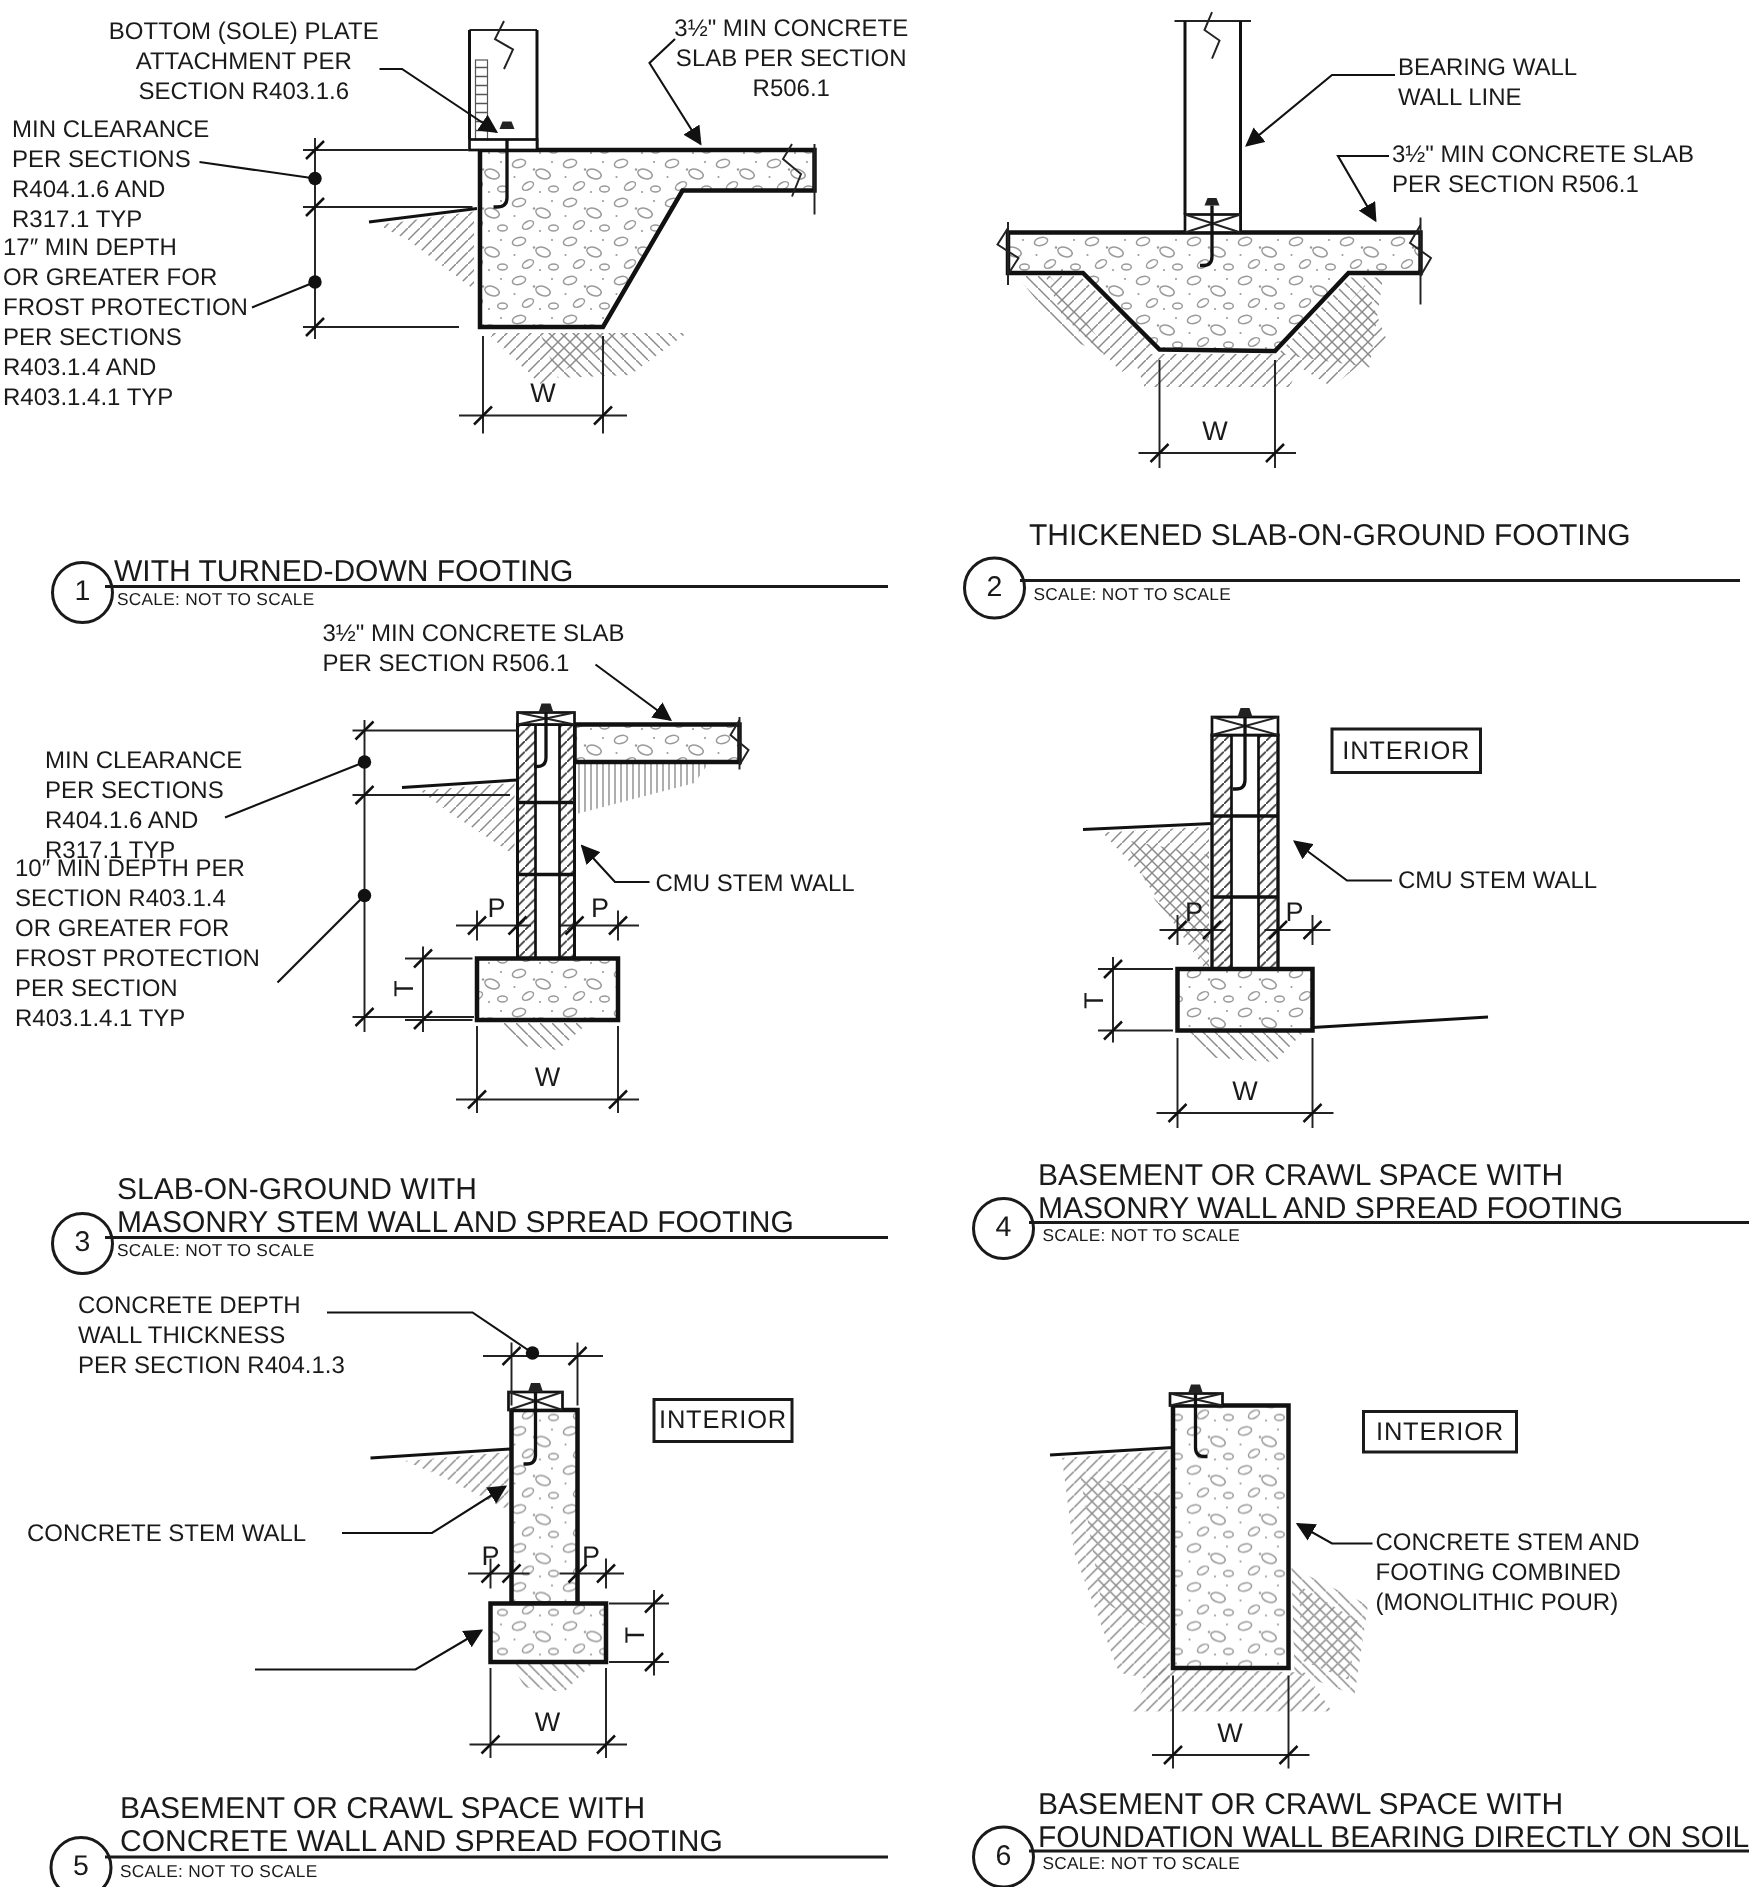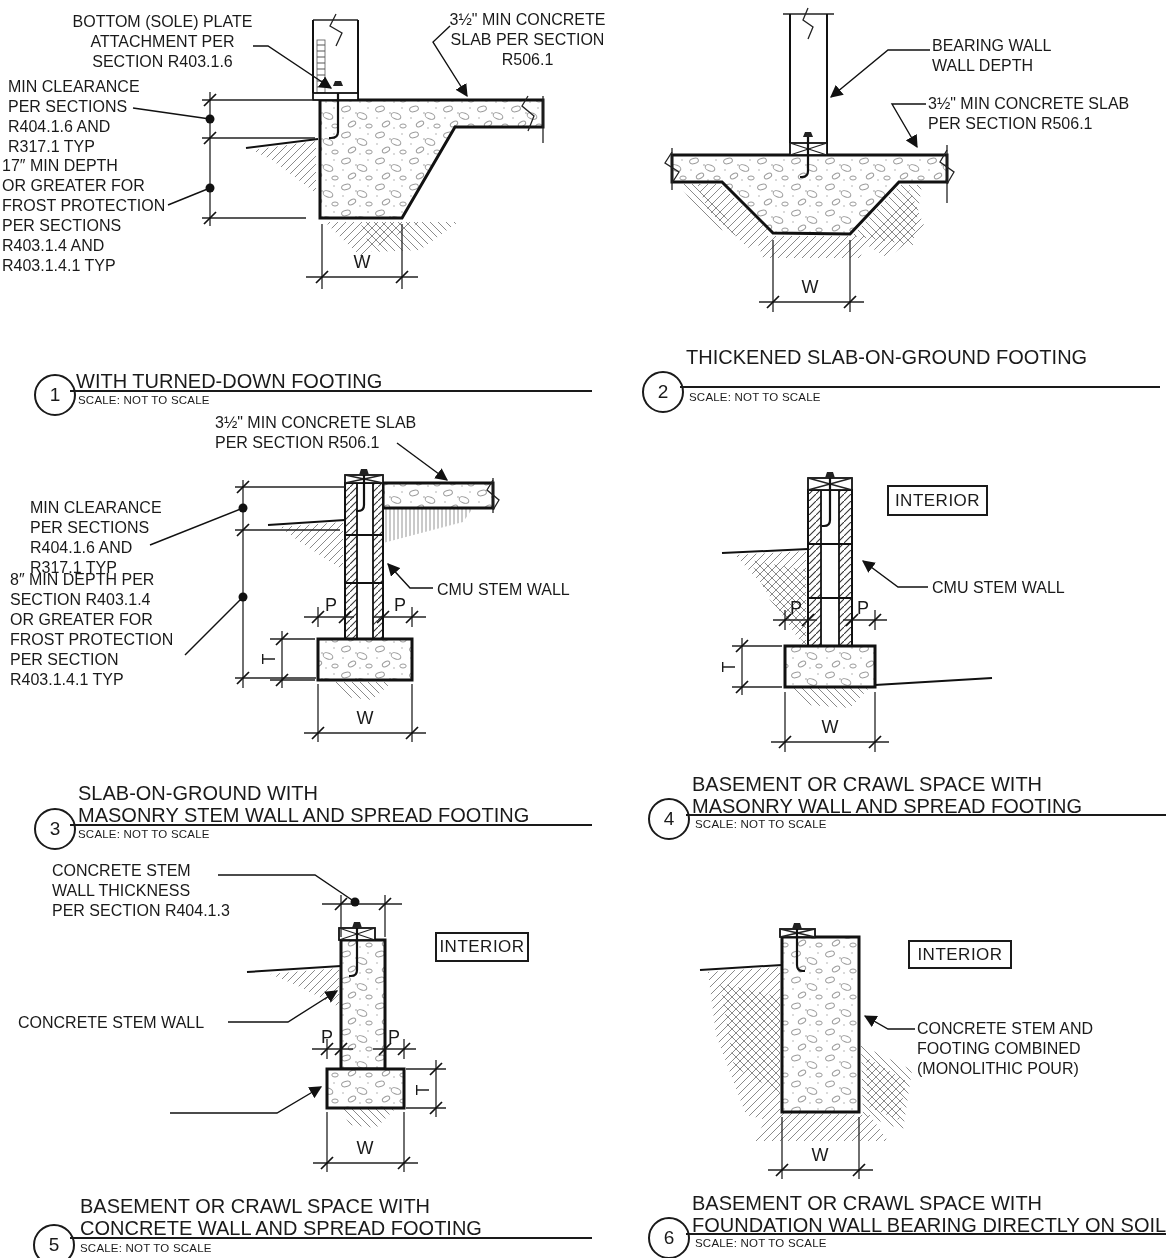--- a/index.html
+++ b/index.html
@@ -169,21 +169,21 @@
     <polyline class="ldr" points="310,50 268,50 211,97"></polyline>
     <polyline class="ldr" points="306,104 272,104 297,147"></polyline>
 
     <line class="thin" x1="153" y1="240" x2="153" y2="312"></line>
     <line class="thin" x1="230" y1="240" x2="230" y2="312"></line>
     <line class="thin" x1="139" y1="302" x2="244" y2="302"></line>
     <line class="tick" x1="147" y1="308" x2="159" y2="296"></line>
     <line class="tick" x1="224" y1="308" x2="236" y2="296"></line>
   </svg>
   <div class="lbl" style="left:312px;top:36px;width:160px">BEARING WALL
-WALL DEPTH</div>
+WALL LINE</div>
   <div class="lbl" style="left:308px;top:94px;width:230px">3½" MIN CONCRETE SLAB
 PER SECTION R506.1</div>
   <div class="dimtext" style="left:168px;top:277px">W</div>
   <div class="badge" style="left:22px;top:371px">2</div>
   <div class="ttl" style="left:66px;top:346px">THICKENED SLAB-ON-GROUND FOOTING</div>
   <div class="rule" style="left:60px;top:386px;width:480px"></div>
   <div class="scl" style="left:69px;top:391px">SCALE: NOT TO SCALE</div>
 </div>
 
 <div class="panel" style="left:0;top:410px;width:620px;height:435px">
@@ -246,21 +246,21 @@
     <line class="thin" x1="304" y1="323" x2="426" y2="323"></line>
     <line class="tick" x1="312" y1="329" x2="324" y2="317"></line>
     <line class="tick" x1="406" y1="329" x2="418" y2="317"></line>
   </svg>
   <div class="lbl" style="left:215px;top:3px;width:230px">3½" MIN CONCRETE SLAB
 PER SECTION R506.1</div>
   <div class="lbl" style="left:30px;top:88px;width:170px">MIN CLEARANCE
 PER SECTIONS
 R404.1.6 AND
 R317.1 TYP</div>
-  <div class="lbl" style="left:10px;top:160px;width:190px">8″ MIN DEPTH PER
+  <div class="lbl" style="left:10px;top:160px;width:190px">10″ MIN DEPTH PER
 SECTION R403.1.4
 OR GREATER FOR
 FROST PROTECTION
 PER SECTION
 R403.1.4.1 TYP</div>
   <div class="lbl" style="left:437px;top:170px;width:160px">CMU STEM WALL</div>
   <div class="dimtext" style="left:317px;top:185px;width:28px">P</div>
   <div class="dimtext" style="left:386px;top:185px;width:28px">P</div>
   <div class="dimtext rot" style="left:256px;top:236px">T</div>
   <div class="dimtext" style="left:343px;top:298px">W</div>
@@ -372,21 +372,21 @@
     <line class="thin" x1="436" y1="215" x2="436" y2="272"></line>
     <line class="tick" x1="430" y1="230" x2="442" y2="218"></line>
     <line class="tick" x1="430" y1="269" x2="442" y2="257"></line>
 
     <line class="thin" x1="327" y1="267" x2="327" y2="327"></line>
     <line class="thin" x1="404" y1="267" x2="404" y2="327"></line>
     <line class="thin" x1="313" y1="318" x2="418" y2="318"></line>
     <line class="tick" x1="321" y1="324" x2="333" y2="312"></line>
     <line class="tick" x1="398" y1="324" x2="410" y2="312"></line>
   </svg>
-  <div class="lbl" style="left:52px;top:16px;width:210px">CONCRETE STEM
+  <div class="lbl" style="left:52px;top:16px;width:210px">CONCRETE DEPTH
 WALL THICKNESS
 PER SECTION R404.1.3</div>
   <div class="intbox" style="left:435px;top:87px;width:90px;height:26px">INTERIOR</div>
   <div class="lbl" style="left:18px;top:168px;width:210px">CONCRETE STEM WALL</div>
   <div class="dimtext" style="left:313px;top:182px;width:28px">P</div>
   <div class="dimtext" style="left:380px;top:182px;width:28px">P</div>
   <div class="dimtext rot" style="left:410px;top:232px">T</div>
   <div class="dimtext" style="left:343px;top:293px">W</div>
   <div class="badge" style="left:33px;top:379px">5</div>
   <div class="ttl" style="left:80px;top:350px">BASEMENT OR CRAWL SPACE WITH</div>

